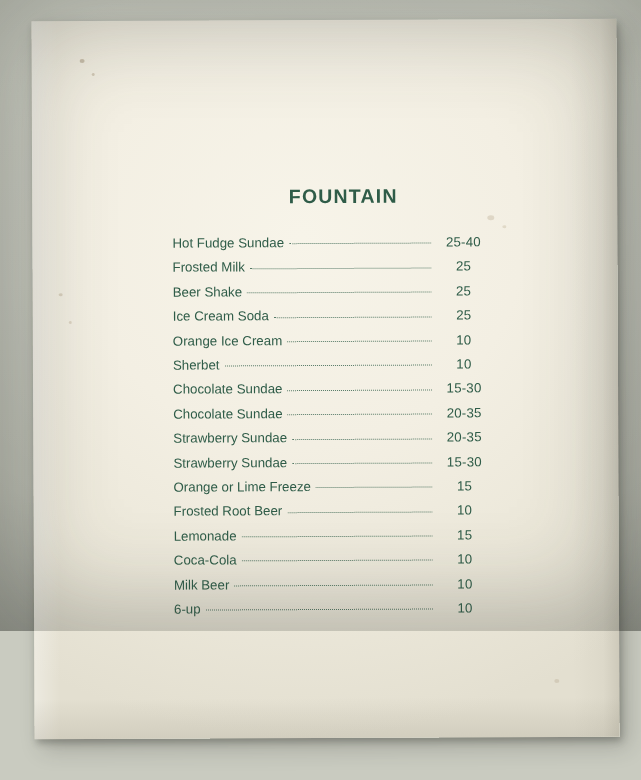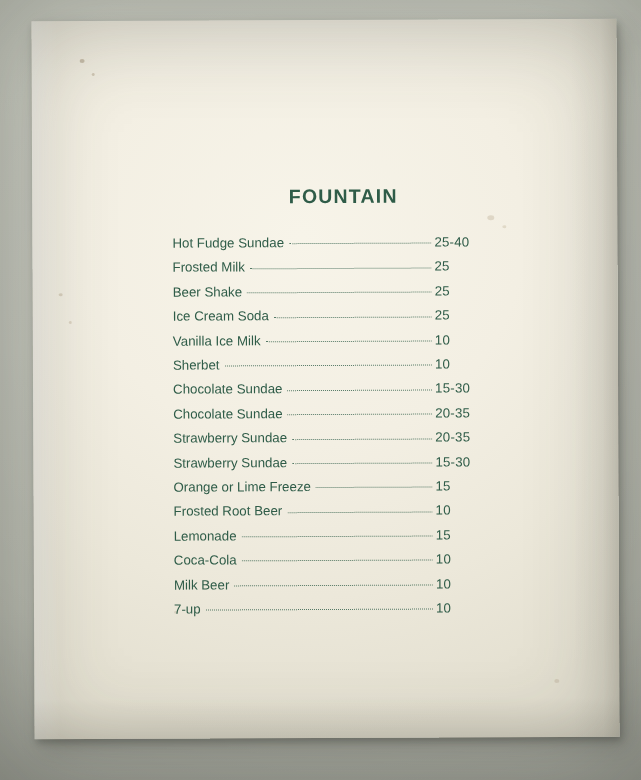--- a/index.html
+++ b/index.html
@@ -11,21 +11,21 @@
     height: 780px;
     overflow: hidden;
     font-family: "Liberation Sans", sans-serif;
     background: #c9cbc0;
   }
 
   
   #photo {
     position: relative;
     width: 641px;
-    height: 780px;
+    height: 631px;
     background:
       radial-gradient(120% 90% at 50% 40%, rgba(255,255,255,0.18) 0%, rgba(255,255,255,0.0) 55%, rgba(0,0,0,0.12) 100%),
       linear-gradient(180deg, #cfd1c6 0%, #c7c9be 45%, #bdbfb4 78%, #a9aba1 100%);
   }
   #photo::after {
     
     content: "";
     position: absolute;
     inset: 0;
     pointer-events: none;
@@ -112,21 +112,21 @@
     content: "";
     position: absolute;
     left: 0;
     right: 0;
     bottom: 3px;
     border-bottom: 1.5px dotted #3a6550;
     opacity: 0.85;
   }
   li.item .price {
     flex: 0 0 58px;
-    text-align: left;
+    text-align: center;
     white-space: nowrap;
     letter-spacing: 0.2px;
   }
 </style>
 </head>
 <body>
 
 <div id="photo">
 
   <div id="card">
@@ -158,21 +158,21 @@
           <span class="name">Beer Shake</span>
           <span class="leader"></span>
           <span class="price">25</span>
         </li>
         <li class="item">
           <span class="name">Ice Cream Soda</span>
           <span class="leader"></span>
           <span class="price">25</span>
         </li>
         <li class="item">
-          <span class="name">Vanilla Ice Milk</span>
+          <span class="name">Orange Ice Cream</span>
           <span class="leader"></span>
           <span class="price">10</span>
         </li>
         <li class="item">
           <span class="name">Sherbet</span>
           <span class="leader"></span>
           <span class="price">10</span>
         </li>
         <li class="item">
           <span class="name">Chocolate Sundae</span>
@@ -213,21 +213,21 @@
           <span class="name">Coca-Cola</span>
           <span class="leader"></span>
           <span class="price">10</span>
         </li>
         <li class="item">
           <span class="name">Milk Beer</span>
           <span class="leader"></span>
           <span class="price">10</span>
         </li>
         <li class="item">
-          <span class="name">7-up</span>
+          <span class="name">6-up</span>
           <span class="leader"></span>
           <span class="price">10</span>
         </li>
       </ul>
     </div>
 
   </div>
 </div>
 
 </body></html>

